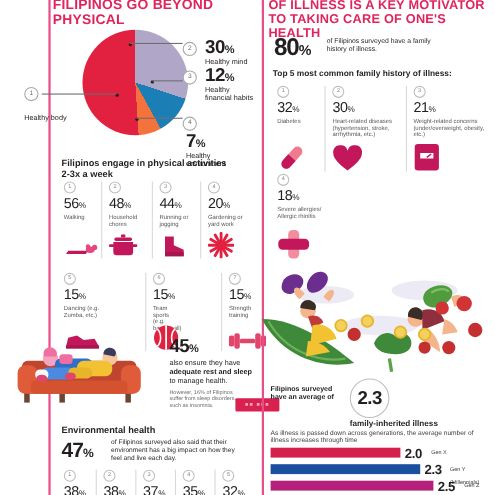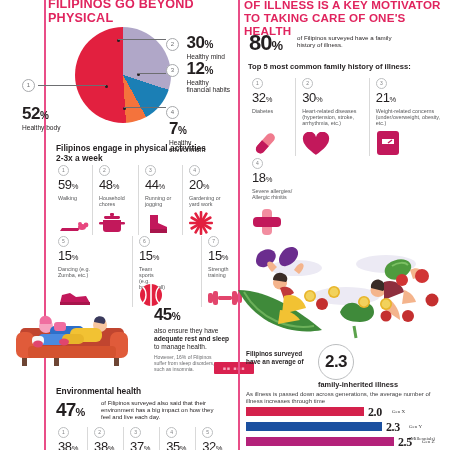--- a/index.html
+++ b/index.html
@@ -69,21 +69,21 @@
   .veg{position:absolute;left:4px;top:238px;width:214px;height:104px;}
 
   .avgwrap{position:absolute;left:14px;top:346px;width:200px;}
   .avgtxt{position:absolute;left:0;top:4px;width:70px;font-size:6.4px;line-height:7.6px;font-weight:bold;}
   .avgcirc{position:absolute;left:72px;top:-2px;width:34px;height:34px;border:1.4px solid #bcbec0;
            border-radius:50%;text-align:center;line-height:34px;font-size:17px;font-weight:bold;letter-spacing:-.5px;}
   .avglbl{position:absolute;left:72px;top:34px;width:130px;font-size:7.4px;font-weight:bold;}
 
   .genintro{position:absolute;left:14px;top:391px;width:196px;font-size:6px;line-height:7.4px;color:#414042;}
   .bars{position:absolute;left:14px;top:406px;width:200px;}
-  .barrow{position:relative;height:12px;margin-bottom:3px;font-family:Liberation Serif, serif;}
+  .barrow{position:relative;height:12px;margin-bottom:3px;}
   .bar{position:absolute;left:0;top:1px;height:9px;}
   .barval{position:absolute;font-size:12px;font-weight:bold;letter-spacing:-.4px;line-height:12px;}
   .barname{position:absolute;font-size:5px;line-height:12px;color:#414042;}
 </style>
 </head>
 <body>
 
 <div id="page">
 
   <div class="col-left">
@@ -128,31 +128,30 @@
       <div class="numcirc" style="position:relative;display:inline-block;vertical-align:top;margin-top:5px;">4</div>
       <div style="display:inline-block;margin-left:3px;vertical-align:top;width:48px;">
         <div class="statbig"><span>7</span><span class="pct">%</span></div>
         <div class="statlbl">Healthy environment</div>
       </div>
     </div>
 
     <div class="leg" style="left:22px;top:79px;">
       <div class="numcirc" style="position:relative;left:0;top:0;">1</div>
       <div style="margin-top:12px;width:46px;">
-        <div class="statbig"><span>52</span><span class="pct">%</span></div>
         <div class="statlbl">Healthy body</div>
       </div>
     </div>
 
     <div class="sub" style="left:56px;top:143px;width:150px;">Filipinos engage in physical activities 2-3x a week</div>
 
     <div class="cellrow" style="left:52px;top:165px;width:176px;">
       <div class="cell" style="width:40px;">
         <div class="cnum">1</div>
-        <div class="cval"><span>59</span><span class="pct">%</span></div>
+        <div class="cval"><span>56</span><span class="pct">%</span></div>
         <div class="clbl" style="height:14px;">Walking</div>
         <div class="icobox">
           <svg width="34" height="16" viewBox="0 0 34 16">
               <path d="M2 12h18l2-3H4z" fill="#c2185b"></path>
               <ellipse cx="24" cy="8" rx="4" ry="3" fill="#e8467f"></ellipse>
               <circle cx="28" cy="6" r="2.4" fill="#e8467f"></circle>
               <circle cx="22" cy="5" r="2" fill="#e8467f"></circle>
             </svg>
         </div>
       </div>
@@ -202,21 +201,21 @@
                 <rect x="-1.3" y="-12" width="2.6" height="11" rx="1" transform="rotate(300)"></rect>
                 <rect x="-1.3" y="-12" width="2.6" height="11" rx="1" transform="rotate(330)"></rect>
                 <circle r="3.4"></circle>
               </g>
             </g>
           </svg>
         </div>
       </div>
     </div>
 
-    <div class="cellrow" style="left:52px;top:236px;width:176px;gap:36px;">
+    <div class="cellrow" style="left:52px;top:248px;width:176px;gap:36px;">
       <div class="cell" style="width:52px;">
         <div class="cnum">5</div>
         <div class="cval"><span>15</span><span class="pct">%</span></div>
         <div class="clbl" style="height:15px;">Dancing (e.g. Zumba, etc.)</div>
         <div class="icobox">
           <svg width="38" height="18" viewBox="0 0 38 18">
               <path d="M2 14h30l-4-7-10 1-6-4-8 2z" fill="#c2185b"></path>
               <rect x="2" y="13" width="30" height="3" fill="#a8154c"></rect>
             </svg>
         </div>

